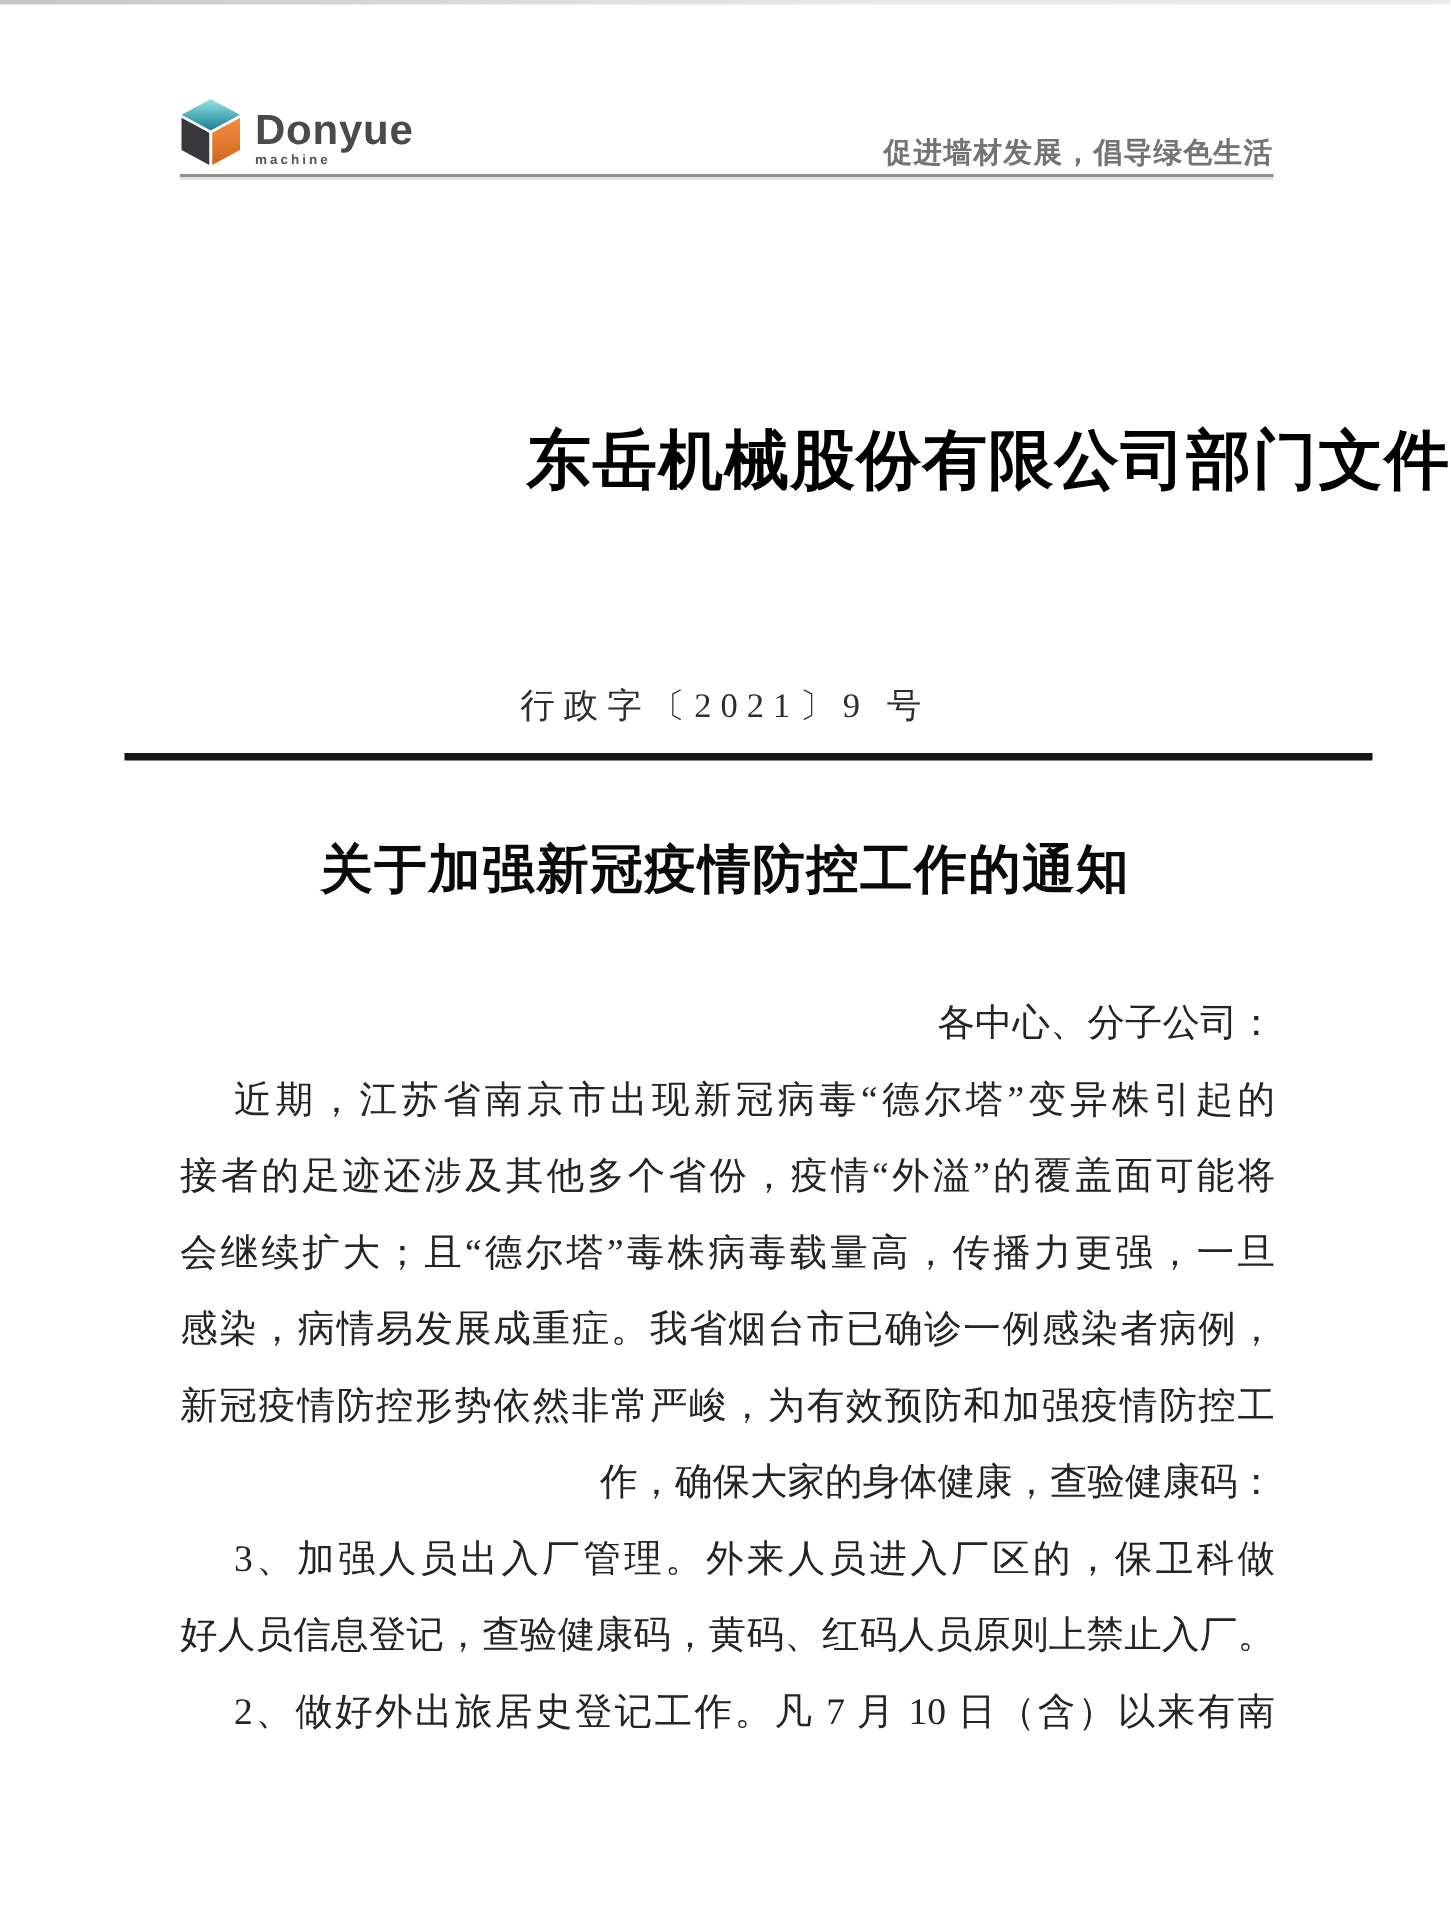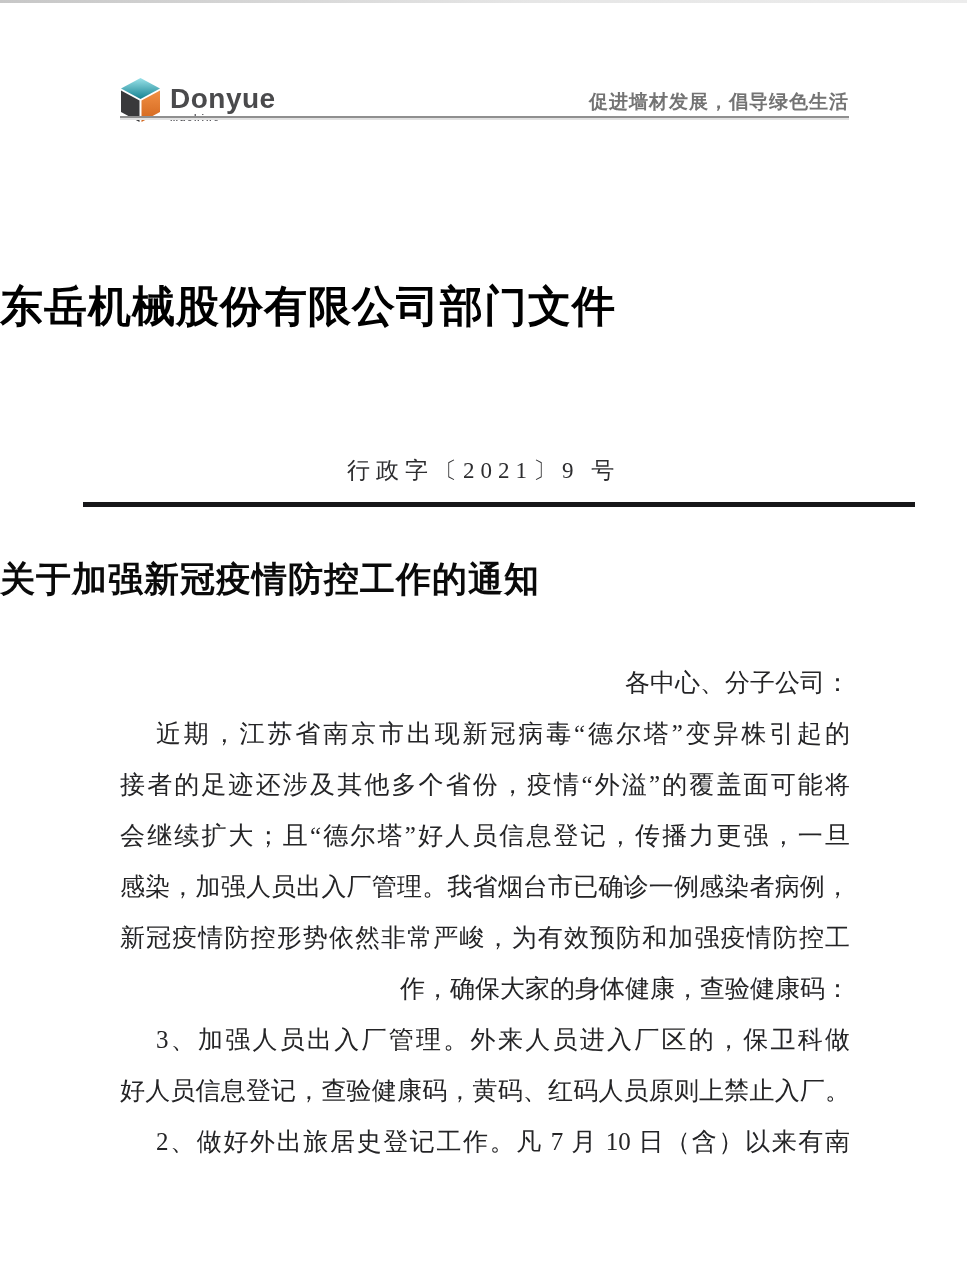--- a/index.html
+++ b/index.html
@@ -18,21 +18,21 @@
   
   .top-strip {
     position: absolute;
     left: 0; top: 0;
     width: 100%; height: 3px;
     background: linear-gradient(to right, #c7c7c7, #e6e6e6 55%, #ececec);
   }
   
   .logo {
     position: absolute;
-    left: 120px; top: 76px;
+    left: 120px; top: 64px;
     display: flex;
     align-items: flex-end;
   }
   .cube { display: inline-block; width: 41px; height: 46px; }
   .logo-text {
     display: flex;
     flex-direction: column;
     margin-left: 9px;
     margin-top: 10px;
   }
@@ -65,21 +65,21 @@
     width: 729px; height: 2px;
     background: #8f8f8f;
     box-shadow: 0 2px 0 #e2e2e2;
   }
   
   .title {
     position: absolute;
     left: 0; top: 278px;
     width: 100%;
     margin: 0;
-    text-align: left;
+    text-align: right;
     font-size: 43px;
     font-weight: 900;
     letter-spacing: 1px;
     color: #000000;
   }
   .docnum {
     position: absolute;
     left: 0; top: 455px;
     width: 100%;
     text-align: center;
@@ -92,20 +92,21 @@
     position: absolute;
     left: 83px; top: 502px;
     width: 832px; height: 5px;
     background: #171719;
   }
   .subject {
     position: absolute;
     left: 0; top: 556px;
     width: 100%;
     margin: 0;
+    text-align: center;
     font-size: 35px;
     font-weight: 800;
     letter-spacing: 1px;
     color: #0a0a0a;
   }
   
   .body {
     position: absolute;
     left: 120px; top: 657px;
     width: 730px;
@@ -164,22 +165,22 @@
   <div class="docnum">行政字〔2021〕9 号</div>
 
   <div class="rule"></div>
 
   <h2 class="subject">关于加强新冠疫情防控工作的通知</h2>
 
   <div class="body">
     <p class="line">各中心、分子公司：</p>
     <p class="line indent fill">近期，江苏省南京市出现新冠病毒“德尔塔”变异株引起的</p>
     <p class="line fill">接者的足迹还涉及其他多个省份，疫情“外溢”的覆盖面可能将</p>
-    <p class="line fill">会继续扩大；且“德尔塔”好人员信息登记，传播力更强，一旦</p>
-    <p class="line fill">感染，加强人员出入厂管理。我省烟台市已确诊一例感染者病例，</p>
+    <p class="line fill">会继续扩大；且“德尔塔”毒株病毒载量高，传播力更强，一旦</p>
+    <p class="line fill">感染，病情易发展成重症。我省烟台市已确诊一例感染者病例，</p>
     <p class="line fill">新冠疫情防控形势依然非常严峻，为有效预防和加强疫情防控工</p>
     <p class="line">作，确保大家的身体健康，查验健康码：</p>
     <p class="line indent fill">3、加强人员出入厂管理。外来人员进入厂区的，保卫科做</p>
     <p class="line fill">好人员信息登记，查验健康码，黄码、红码人员原则上禁止入厂。</p>
     <p class="line indent fill">2、做好外出旅居史登记工作。凡 7 月 10 日（含）以来有南</p>
   </div>
 
 </div>
 
 </body></html>

